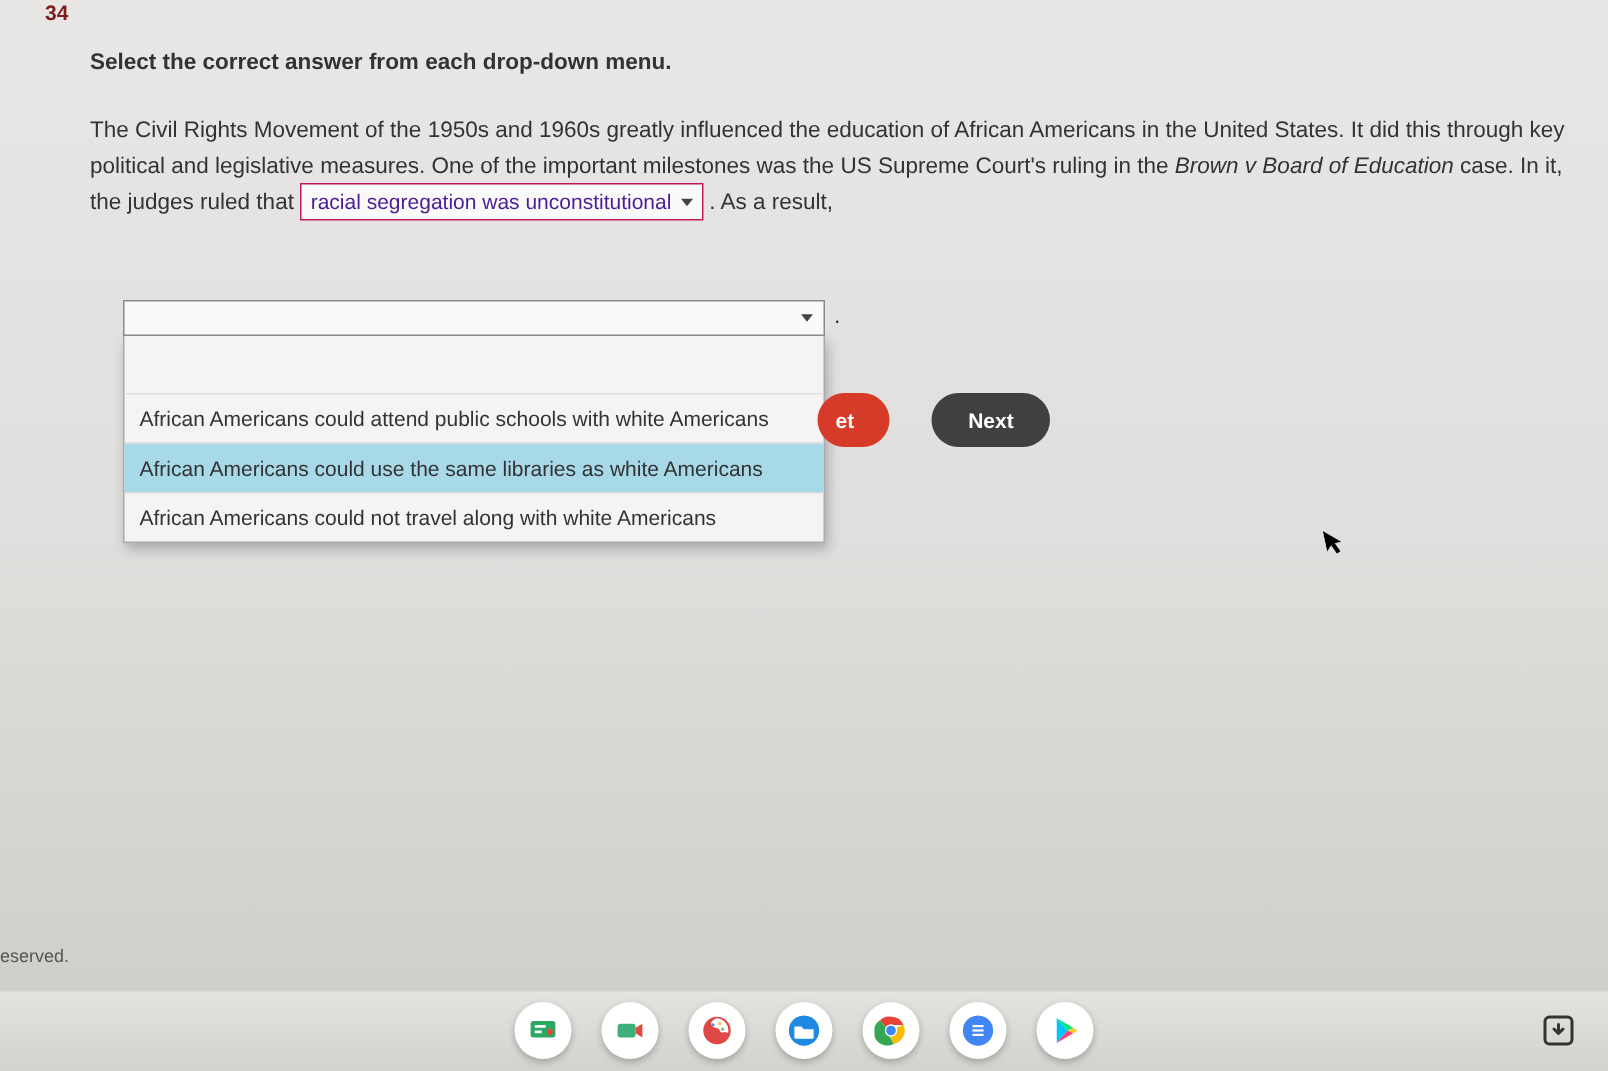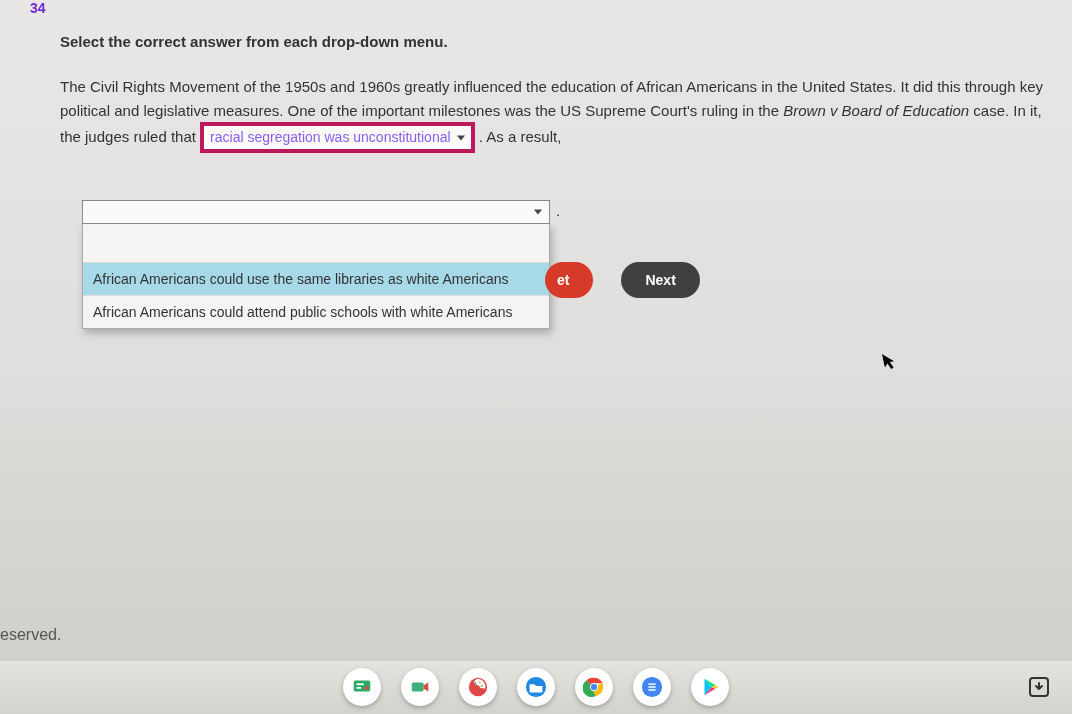--- a/index.html
+++ b/index.html
@@ -3,33 +3,33 @@
 <meta charset="utf-8">
 <style>
 * { box-sizing: border-box; margin: 0; padding: 0; }
 body {
   font-family: Arial, Helvetica, sans-serif;
   background: linear-gradient(180deg, #e8e7e5 0%, #e0dfdd 50%, #cdccc8 100%);
   width: 1072px; height: 714px; position: relative; overflow: hidden;
   color: #333; font-size: 15px;
 }
 .question-num {
-  position: absolute; top: 0; left: 30px; font-size: 14px; color: #6d28d9; font-weight: 600;
+  position: absolute; top: 0; left: 30px; font-size: 14px; color: #7f1d1d; font-weight: 600;
 }
 .content {
   position: absolute; left: 60px; top: 30px; right: 10px;
   line-height: 1.55;
 }
 .instr1 { margin-bottom: 22px; color: #333; font-weight: bold; }
 .instr2 { margin-bottom: 22px; color: #333; }
 .paragraph { color: #333; }
 .italic { font-style: italic; margin-top: 36px; }
 .inline-select {
-  display: inline-block; border: 4px solid #be185d; background: #fafafa;
-  padding: 1px 20px 1px 6px; font-size: 14px; color: #8b5cf6; position: relative;
+  display: inline-block; border: 1px solid #be185d; background: #fafafa;
+  padding: 1px 20px 1px 6px; font-size: 14px; color: #4c1d95; position: relative;
   min-width: 260px;
 }
 .inline-select::after {
   content: ""; position: absolute; right: 6px; top: 50%; transform: translateY(-50%);
   border-left: 4px solid transparent; border-right: 4px solid transparent;
   border-top: 5px solid #444;
 }
 .dd-wrapper {
   position: absolute; left: 82px; top: 200px; width: 468px;
 }
@@ -59,21 +59,21 @@
   position: absolute; left: 545px; top: 262px; display: flex; gap: 28px; align-items: center; justify-content: center;
 }
 .pill {
   display: inline-flex; align-items: center; justify-content: center;
   height: 36px; border-radius: 18px; font-weight: 700; font-size: 14px;
   color: #fff; padding: 0 24px; cursor: pointer; border: none;
 }
 .pill.red { background: #d63a28; padding-left: 12px; }
 .pill.blue { background: #404040; }
 .footer-text {
-  position: absolute; left: 0; bottom: 70px; color: #555; font-size: 16px;
+  position: absolute; left: 0; bottom: 70px; color: #555; font-size: 12px;
 }
 .shelf {
   position: absolute; left: 0; right: 0; bottom: 0; height: 54px;
   background: linear-gradient(180deg, #e4e3df 0%, #d4d2cd 100%);
   display: flex; align-items: center; justify-content: center; gap: 20px;
 }
 .shelf::before {
   content: ""; position: absolute; top: 0; left: 0; right: 0; height: 1px;
   background: rgba(0,0,0,.08);
 }
@@ -103,22 +103,23 @@
     <span>The Civil Rights Movement of the 1950s and 1960s greatly influenced the education of African Americans in the United States. It did this through key political and legislative measures. One of the important milestones was the US Supreme Court's ruling in the </span><span class="italic">Brown v Board of Education</span><span> case. In it, the judges ruled that </span><span class="inline-select"><span>racial segregation was unconstitutional</span></span><span> . As a result,</span>
   </p>
 </div>
 
 <span class="after-dd-dot">.</span>
 
 <div class="dd-wrapper">
   <div class="dd-closed"></div>
   <div class="dd-list">
     <div class="dd-spacer"></div>
+    <div class="dd-option">African Americans could attend public schools with white Americans</div>
     <div class="dd-option hl">African Americans could use the same libraries as white Americans</div>
-    <div class="dd-option">African Americans could attend public schools with white Americans</div>
+    <div class="dd-option">African Americans could not travel along with white Americans</div>
   </div>
 </div>
 
 <div class="btn-row">
   <button class="pill red">et</button>
   <button class="pill blue">Next</button>
 </div>
 
 <div class="cursor-arrow">
   <svg viewBox="0 0 16 20" width="14" height="18">

